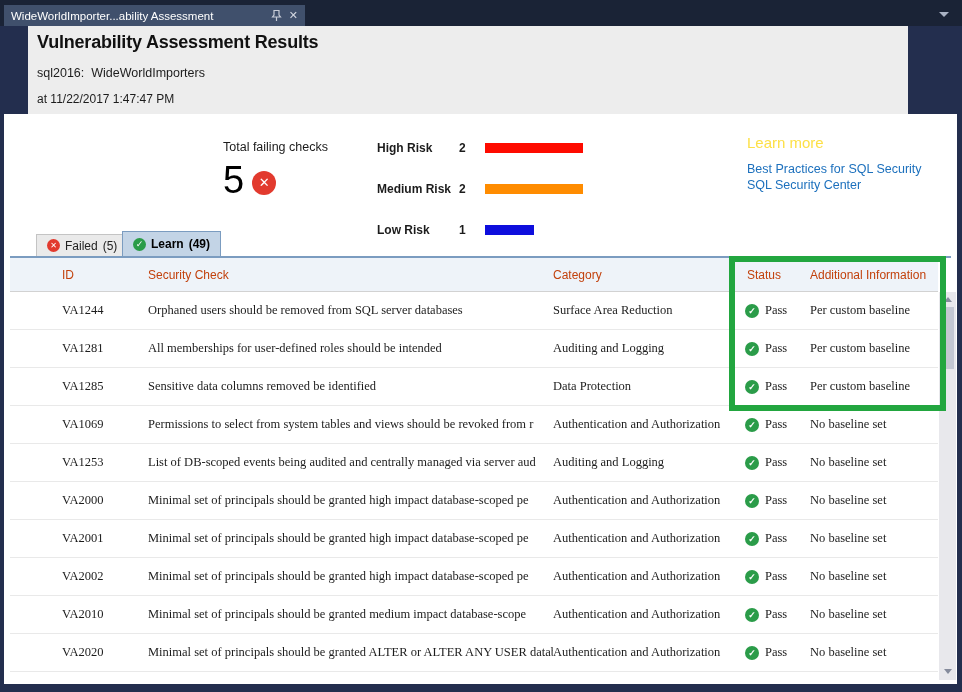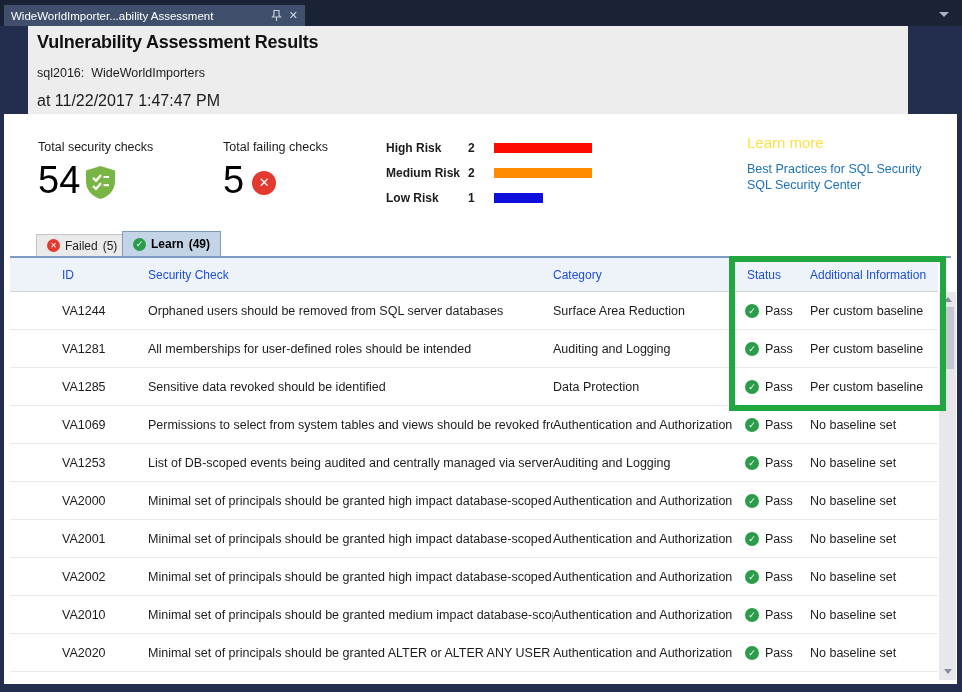--- a/index.html
+++ b/index.html
@@ -23,39 +23,39 @@
   .tab-chevron {
     position:absolute; right:13px; top:12px; width:0; height:0;
     border-left:5px solid transparent; border-right:5px solid transparent;
     border-top:5px solid #a9b2c4;
   }
   
   .header-block { position:absolute; left:4px; top:26px; width:880px; height:88px; background:#ededed;margin-left:24px; }
   .page-title { position:absolute; left:9px; top:6px; font-size:18px; font-weight:bold; color:#111; letter-spacing:-.2px; }
   .subtitle  { position:absolute; left:9px; top:40px; font-size:12.5px; }
   .subtitle .db { margin-left:7px; }
-  .timestamp { position:absolute; left:9px; top:66px; font-size:16px; }
+  .timestamp { position:absolute; left:9px; top:66px; font-size:12px; }
   
   .body-block { position:absolute; left:4px; top:114px; width:953px; height:570px; background:#fff; }
   
   .metric { position:absolute; }
   .metric-total   { left:38px;  top:140px; }
   .metric-failing { left:223px; top:140px; }
   .metric-label { font-size:12.5px; color:#1b1b1b; }
   .metric-valuerow { display:flex; align-items:center; margin-top:5px; }
   .metric-value { font-size:38px; font-weight:300; color:#000; line-height:42px; }
   .shield-icon { margin-left:6px; margin-top:4px; }
   .fail-badge {
     width:24px; height:24px; border-radius:50%; background:#e23a2e;
     color:#fff; font-size:13px; font-weight:bold; line-height:24px; text-align:center;
     margin-left:8px; margin-top:6px;
   }
   
-  .risk-chart { position:absolute; left:386px; top:139px; display:grid;
-    grid-template-columns:82px 26px 100px; grid-auto-rows:17px; row-gap:8px; align-items:center; }
+  .risk-chart { position:absolute; left:377px; top:139px; display:grid;
+    grid-template-columns:82px 26px 100px; grid-auto-rows:17px; row-gap:24px; align-items:center; }
   .risk-label { font-size:12px; font-weight:bold; white-space:nowrap; }
   .risk-count { font-size:12px; font-weight:bold; }
   .risk-bar-track { height:10px; position:relative; }
   .risk-bar { height:10px; }
   
   .learn-more { position:absolute; left:747px; top:134px; }
   .learn-more-title { font-size:15px; color:#fde047; }
   .learn-link { display:block; margin-top:0; font-size:12.5px; line-height:15.5px; color:#1c70bd; text-decoration:none; cursor:pointer; }
   .learn-links { margin-top:11px; }
   
@@ -65,22 +65,22 @@
   .dot {
     border-radius:50%; color:#fff; text-align:center; flex:0 0 auto;
     display:inline-flex; align-items:center; justify-content:center;
   }
   .dot-fail { width:13px; height:13px; background:#e23a2e; font-size:8px; font-weight:bold; }
   .dot-pass { width:13px; height:13px; background:#2b9c49; font-size:9px; font-weight:bold; }
   .tabline { position:absolute; left:10px; top:256px; width:941px; height:2px; background:#7b9cc0; }
   
   .grid { position:absolute; left:10px; top:258px; width:928px; }
   .grid-header, .grid-row { display:grid; grid-template-columns:138px 405px 189px 64px 1fr; align-items:center; }
-  .grid-header { height:34px; background:#eef3f9; font-size:12px; color:#1d4ed8; border-bottom:1px solid #d2d2d2; }
-  .grid-row { height:38px; background:#fff; font-size:12.5px; color:#1c1c1c; border-bottom:1px solid #e9e9e9; }
+  .grid-header { height:34px; background:#eef3f9; font-size:12px; color:#c2410c; border-bottom:1px solid #d2d2d2; }
+  .grid-row { height:38px; background:#fff; font-size:12.5px; color:#1c1c1c; border-bottom:1px solid #e9e9e9;font-family:Liberation Serif, serif; }
   .cell { white-space:nowrap; overflow:hidden; }
   .c-id { padding-left:52px; }
   .c-status { display:flex; align-items:center; gap:6px; padding-left:3px; overflow:visible; }
   .c-info { padding-left:4px; }
   .h-status { padding-left:5px; }
   .h-info { padding-left:4px; }
   .pass-dot { width:14px; height:14px; border-radius:50%; background:#2b9c49; color:#fff; font-size:9px; font-weight:bold;
     display:inline-flex; align-items:center; justify-content:center; flex:0 0 auto; }
   
   .vscroll { position:absolute; left:939px; top:292px; width:17px; height:388px; background:#e8e8ec; }
@@ -113,33 +113,20 @@
   <div class="header-block">
     <div class="page-title">Vulnerability Assessment Results</div>
     <div class="subtitle">
       <span>sql2016:</span><span class="db">WideWorldImporters</span>
     </div>
     <div class="timestamp">at 11/22/2017 1:47:47 PM</div>
   </div>
 
   <div class="body-block"></div>
 
-  <div class="metric metric-total">
-    <div class="metric-label">Total security checks</div>
-    <div class="metric-valuerow">
-      <span class="metric-value">54</span>
-      <svg class="shield-icon" width="29" height="33" viewBox="0 0 29 33">
-        <path d="M14.5 0 L29 4.5 V15 C29 24.5 22.5 30.5 14.5 33 C6.5 30.5 0 24.5 0 15 V4.5 Z" fill="#79b544"></path>
-        <path d="M7 11.8 l3 3 5-5.8" stroke="#fff" stroke-width="2.2" fill="none"></path>
-        <path d="M17.5 11 h5.5" stroke="#fff" stroke-width="2"></path>
-        <path d="M7 20 l3 3 5-5.8" stroke="#fff" stroke-width="2.2" fill="none"></path>
-        <path d="M17.5 19.2 h5.5" stroke="#fff" stroke-width="2"></path>
-      </svg>
-    </div>
-  </div>
   <div class="metric metric-failing">
     <div class="metric-label">Total failing checks</div>
     <div class="metric-valuerow">
       <span class="metric-value">5</span>
       <span class="fail-badge">✕</span>
     </div>
   </div>
 
   <div class="risk-chart">
   <div class="risk-label">High Risk</div>
@@ -207,21 +194,21 @@
     <div class="cell">Auditing and Logging</div>
     <div class="cell c-status">
       <span class="pass-dot">✓</span>
       <span>Pass</span>
     </div>
     <div class="cell c-info">Per custom baseline</div>
   </div>
 
   <div class="grid-row">
     <div class="cell c-id">VA1285</div>
-    <div class="cell">Sensitive data revoked should be identified</div>
+    <div class="cell">Sensitive data columns removed be identified</div>
     <div class="cell">Data Protection</div>
     <div class="cell c-status">
       <span class="pass-dot">✓</span>
       <span>Pass</span>
     </div>
     <div class="cell c-info">Per custom baseline</div>
   </div>
 
   <div class="grid-row">
     <div class="cell c-id">VA1069</div>

